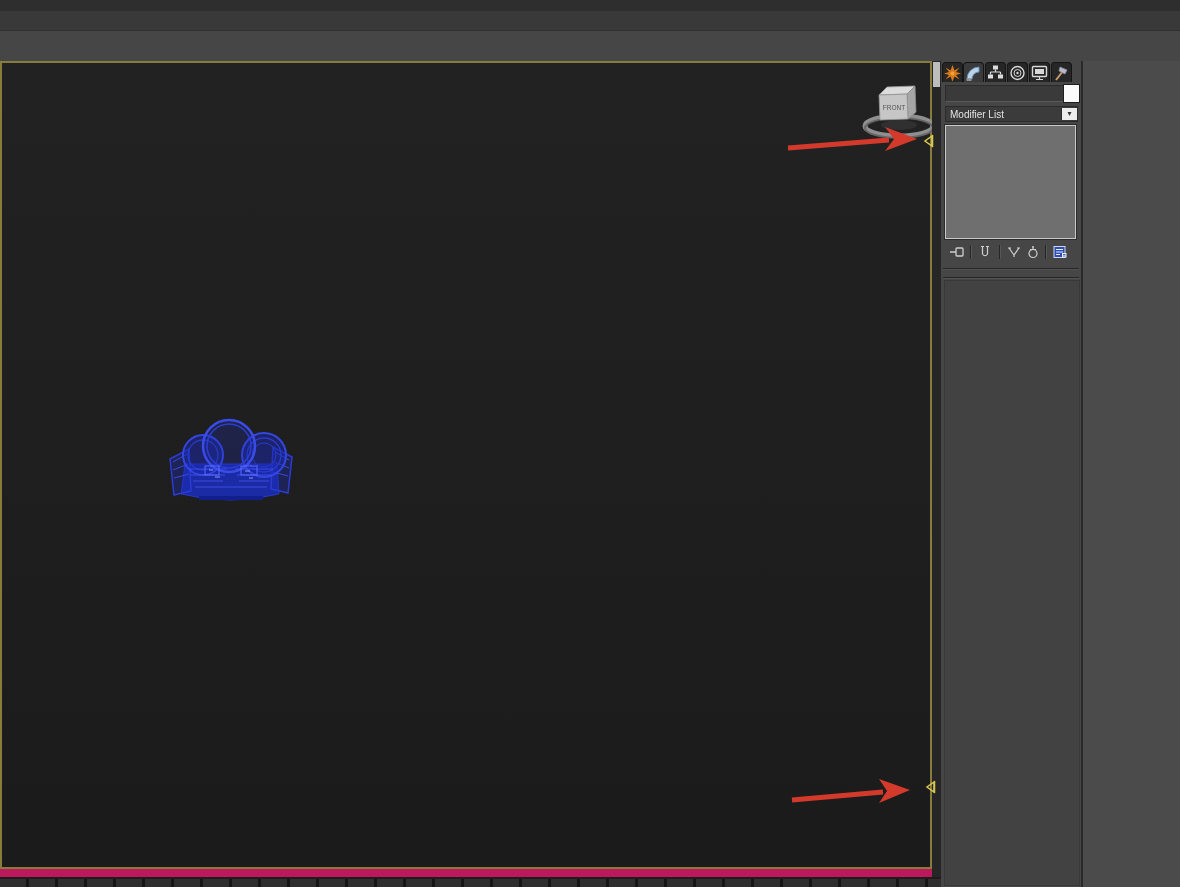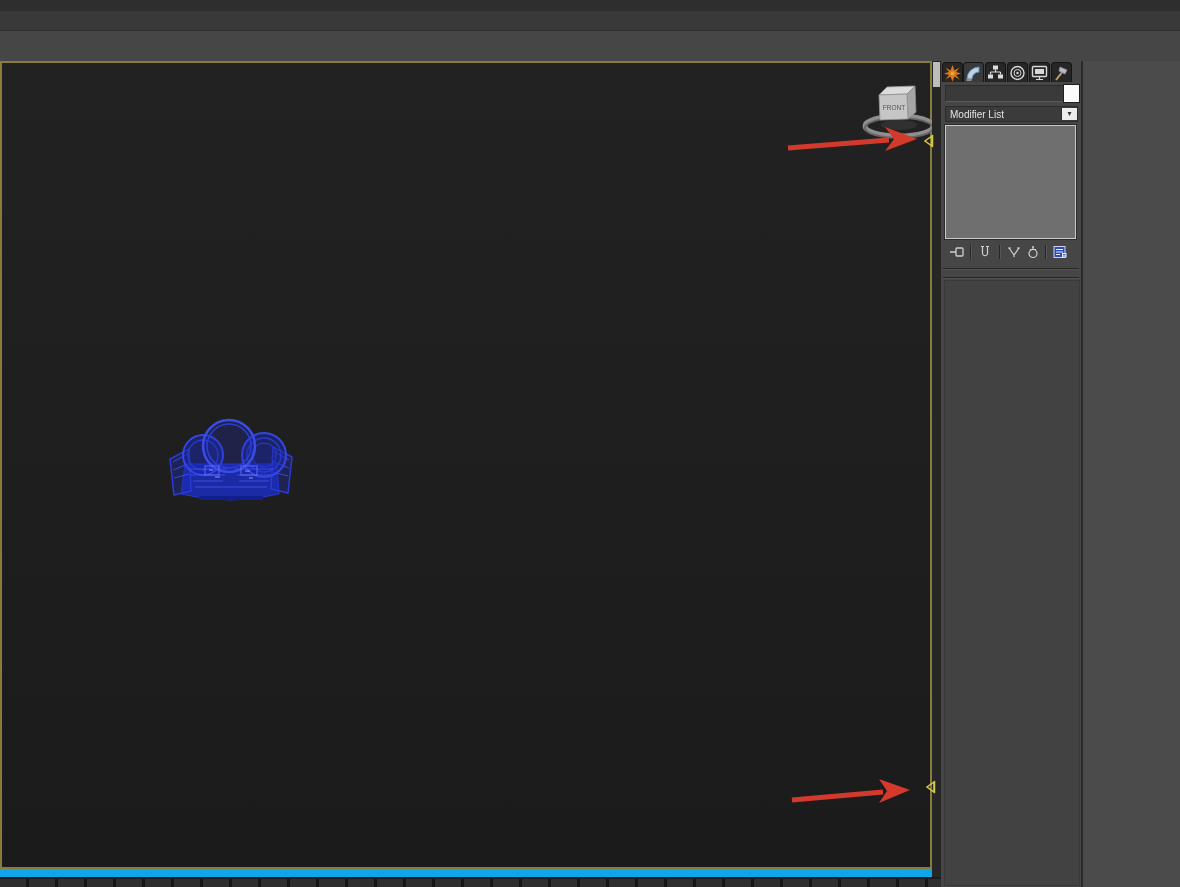--- a/index.html
+++ b/index.html
@@ -1,17 +1,17 @@
 <!DOCTYPE html>
 <html><head>
 <meta charset="utf-8">
 <style>
   html,body{margin:0;padding:0;background:#454545;}
   .stage{position:relative;width:1180px;height:887px;overflow:hidden;
-         background:#0ea5e9;font-family:"Liberation Sans",sans-serif;}
+         background:#be185d;font-family:"Liberation Sans",sans-serif;}
   .abs{position:absolute;}
 
   
   .band-titlebar{left:0;top:0;width:1180px;height:11px;background:#2e2e2e;}
   .band-menubar{left:0;top:11px;width:1180px;height:19px;background:#393939;}
   .band-toolbar{left:0;top:30px;width:1180px;height:31px;background:#464646;border-top:1px solid #303030;}
 
   
   .viewport{left:0;top:61px;width:928px;height:804px;
             background:linear-gradient(#222222,#1b1b1b);

